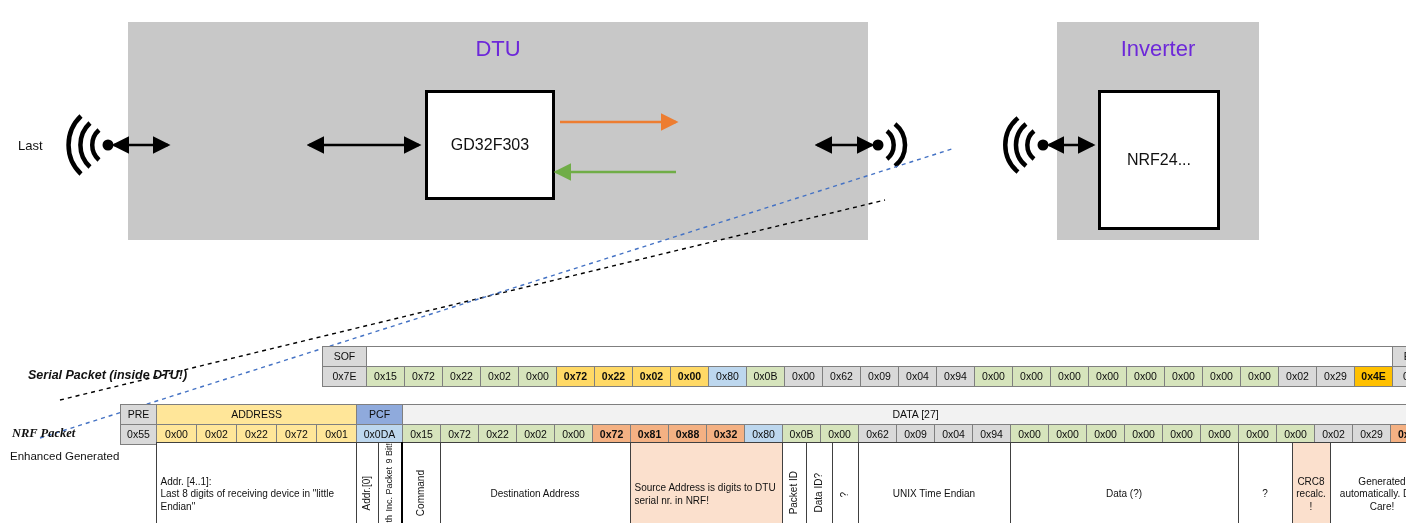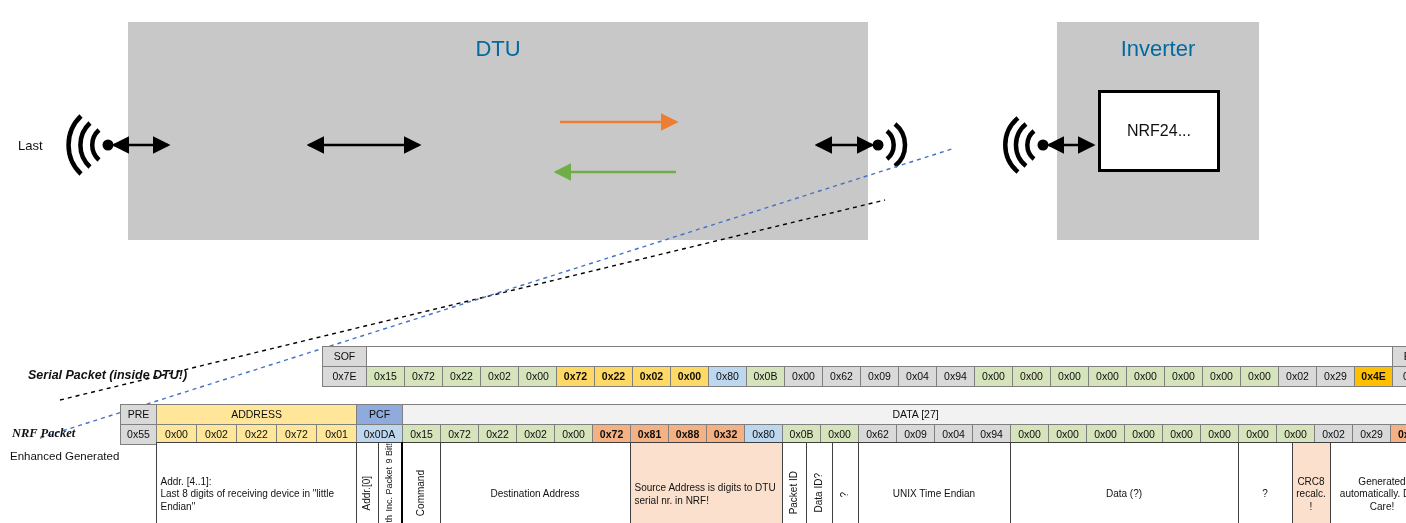--- a/index.html
+++ b/index.html
@@ -3,21 +3,21 @@
 <meta charset="utf-8">
 <style>
   html,body{margin:0;padding:0;background:#ffffff;}
   body{width:1406px;height:523px;position:relative;overflow:hidden;
        font-family:"Liberation Sans",sans-serif;color:#0d0d0d;}
 
   
   .diagram{position:absolute;left:0;top:0;width:1406px;height:300px;}
   .enclosure{position:absolute;background:#c8c8c8;}
   .enclosure-title{position:absolute;left:0;right:0;top:14px;text-align:center;
-      font-size:22px;color:#0369a1;}
+      font-size:22px;color:#6d28d9;}
   .chip{position:absolute;background:#ffffff;border:3px solid #000;
       display:flex;align-items:center;justify-content:center;
       font-size:16px;color:#111;box-sizing:border-box;}
   .wifi-label{position:absolute;font-size:13px;color:#111;}
   .arrow-svg{position:absolute;left:0;top:0;width:1406px;height:300px;
       pointer-events:none;overflow:visible;}
 
   
   .pkt-area{position:absolute;left:0;top:340px;width:1406px;height:183px;}
   .rowlabel{position:absolute;font-size:11.5px;color:#111;}
@@ -62,21 +62,24 @@
 <div class="diagram">
 
   <div class="enclosure" style="left:128px;top:22px;width:740px;height:218px;">
     <div class="enclosure-title">DTU</div>
   </div>
 
   <div class="enclosure" style="left:1057px;top:22px;width:202px;height:218px;">
     <div class="enclosure-title">Inverter</div>
   </div>
 
-  <div class="chip" style="left:1098px;top:90px;width:122px;height:82px;">
+  <div class="chip" style="left:425px;top:90px;width:130px;height:110px;">
+    <span>GD32F303</span>
+  </div>
+  <div class="chip" style="left:1098px;top:90px;width:122px;height:140px;">
     <span>NRF24...</span>
   </div>
 
   <div class="wifi-label" style="left:18px;top:138px;">Last</div>
 
   <svg class="arrow-svg">
     <defs>
       <marker id="ahB" markerWidth="7" markerHeight="7" refX="6" refY="3.5" orient="auto">
           <path d="M0,0 L7,3.5 L0,7 z" fill="#000"></path>
         </marker>

